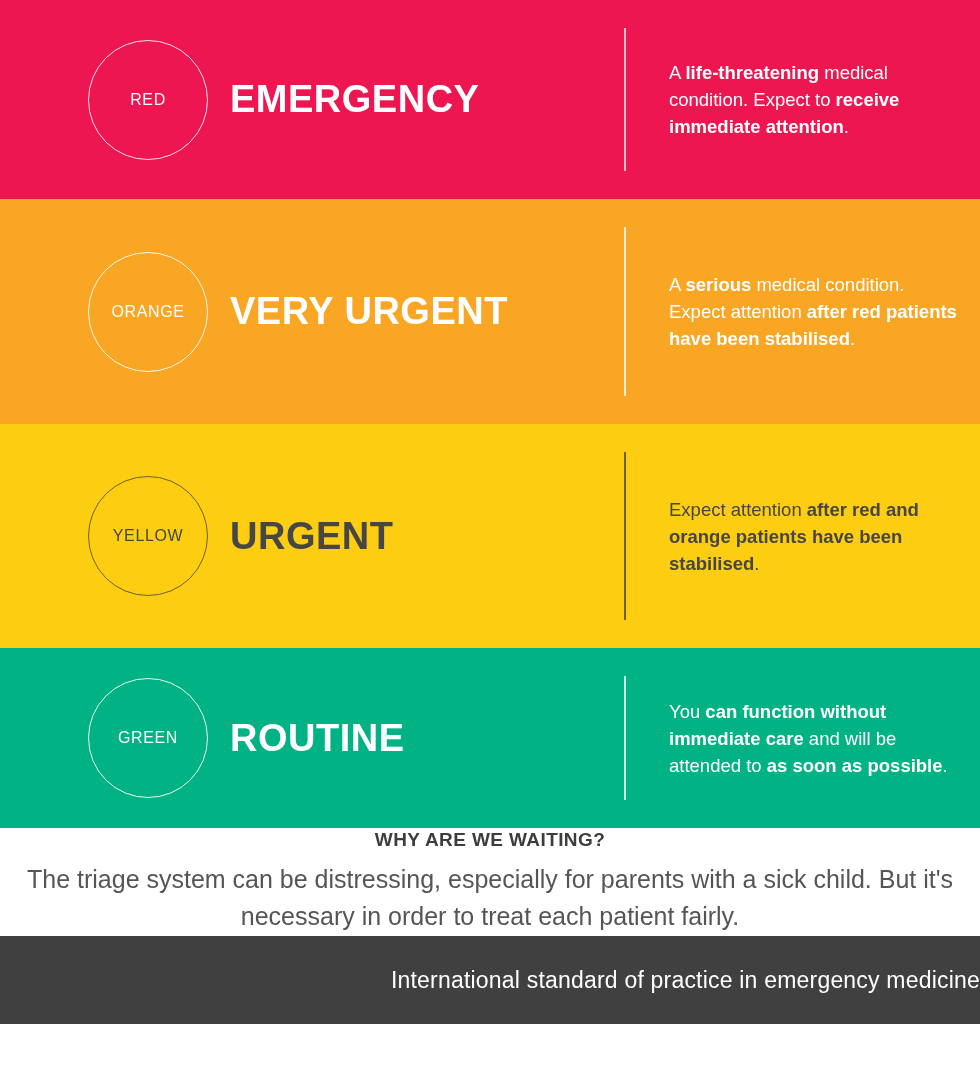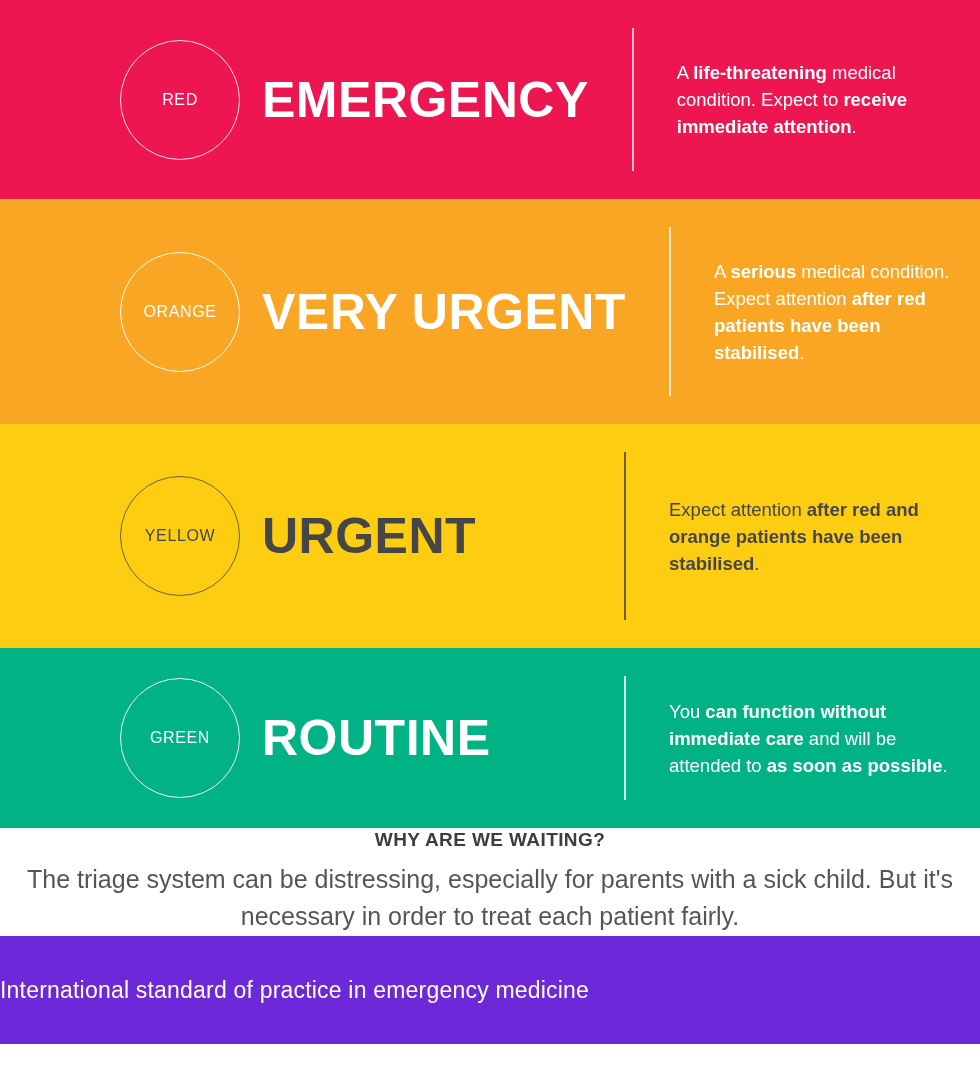--- a/index.html
+++ b/index.html
@@ -8,21 +8,21 @@
     font-family:"Liberation Sans", sans-serif;
     background:#ffffff;
     overflow:hidden;
   }
   #infographic { width:980px; height:1081px; position:relative; }
 
   .band { position:relative; width:100%; display:flex; align-items:stretch; }
   .band-left {
     flex:0 0 581px;
     display:flex; align-items:center;
-    padding-left:120px;
+    padding-left:88px;
   }
   .band-right {
     flex:1 1 auto;
     position:relative;
     display:flex; align-items:center;
     padding-left:45px; padding-right:18px;margin-left:43px;
   }
   .divider {
     position:absolute; left:0; top:28px; bottom:28px;
     width:2px;
@@ -32,21 +32,21 @@
     flex:0 0 auto;
     width:120px; height:120px; border-radius:50%;
     border:1px solid currentColor;
     display:flex; align-items:center; justify-content:center;
   }
   .circle-label {
     font-size:16px; letter-spacing:0.6px; font-weight:400; white-space:nowrap;
   }
   .band-title {
     margin-left:22px;
-    font-size:50px; font-weight:bold; letter-spacing:0.5px; white-space:nowrap;
+    font-size:38px; font-weight:bold; letter-spacing:0.5px; white-space:nowrap;
   }
   .band-desc {
     font-size:18.5px; line-height:1.46; font-weight:400;
   }
   .band-desc b { font-weight:bold; }
 
   
   #band-red    { height:199px; background:#ED1651; color:#ffffff; }
   #band-red .divider { background:rgba(255,255,255,0.72); }
   #band-orange { height:225px; background:#F8A623; color:#ffffff; }
@@ -71,22 +71,22 @@
     font-size:19px; font-weight:bold; letter-spacing:0.4px;
     margin-bottom:10px; color:#3d3d3d;
   }
   #footer-note .note-body {
     font-size:25px; line-height:1.48; text-align:center; color:#555555;
     max-width:940px;
   }
 
   
   #footer-banner {
-    height:108px; background:#6d28d9; color:#ffffff;
-    display:flex; align-items:center; justify-content:flex-start;
+    height:88px; background:#404040; color:#ffffff;
+    display:flex; align-items:center; justify-content:flex-end;
   }
   #footer-banner .banner-text {
     font-size:23px; font-weight:400; letter-spacing:0.2px;
   }
 </style>
 </head>
 <body>
 
 <div id="infographic">
 

